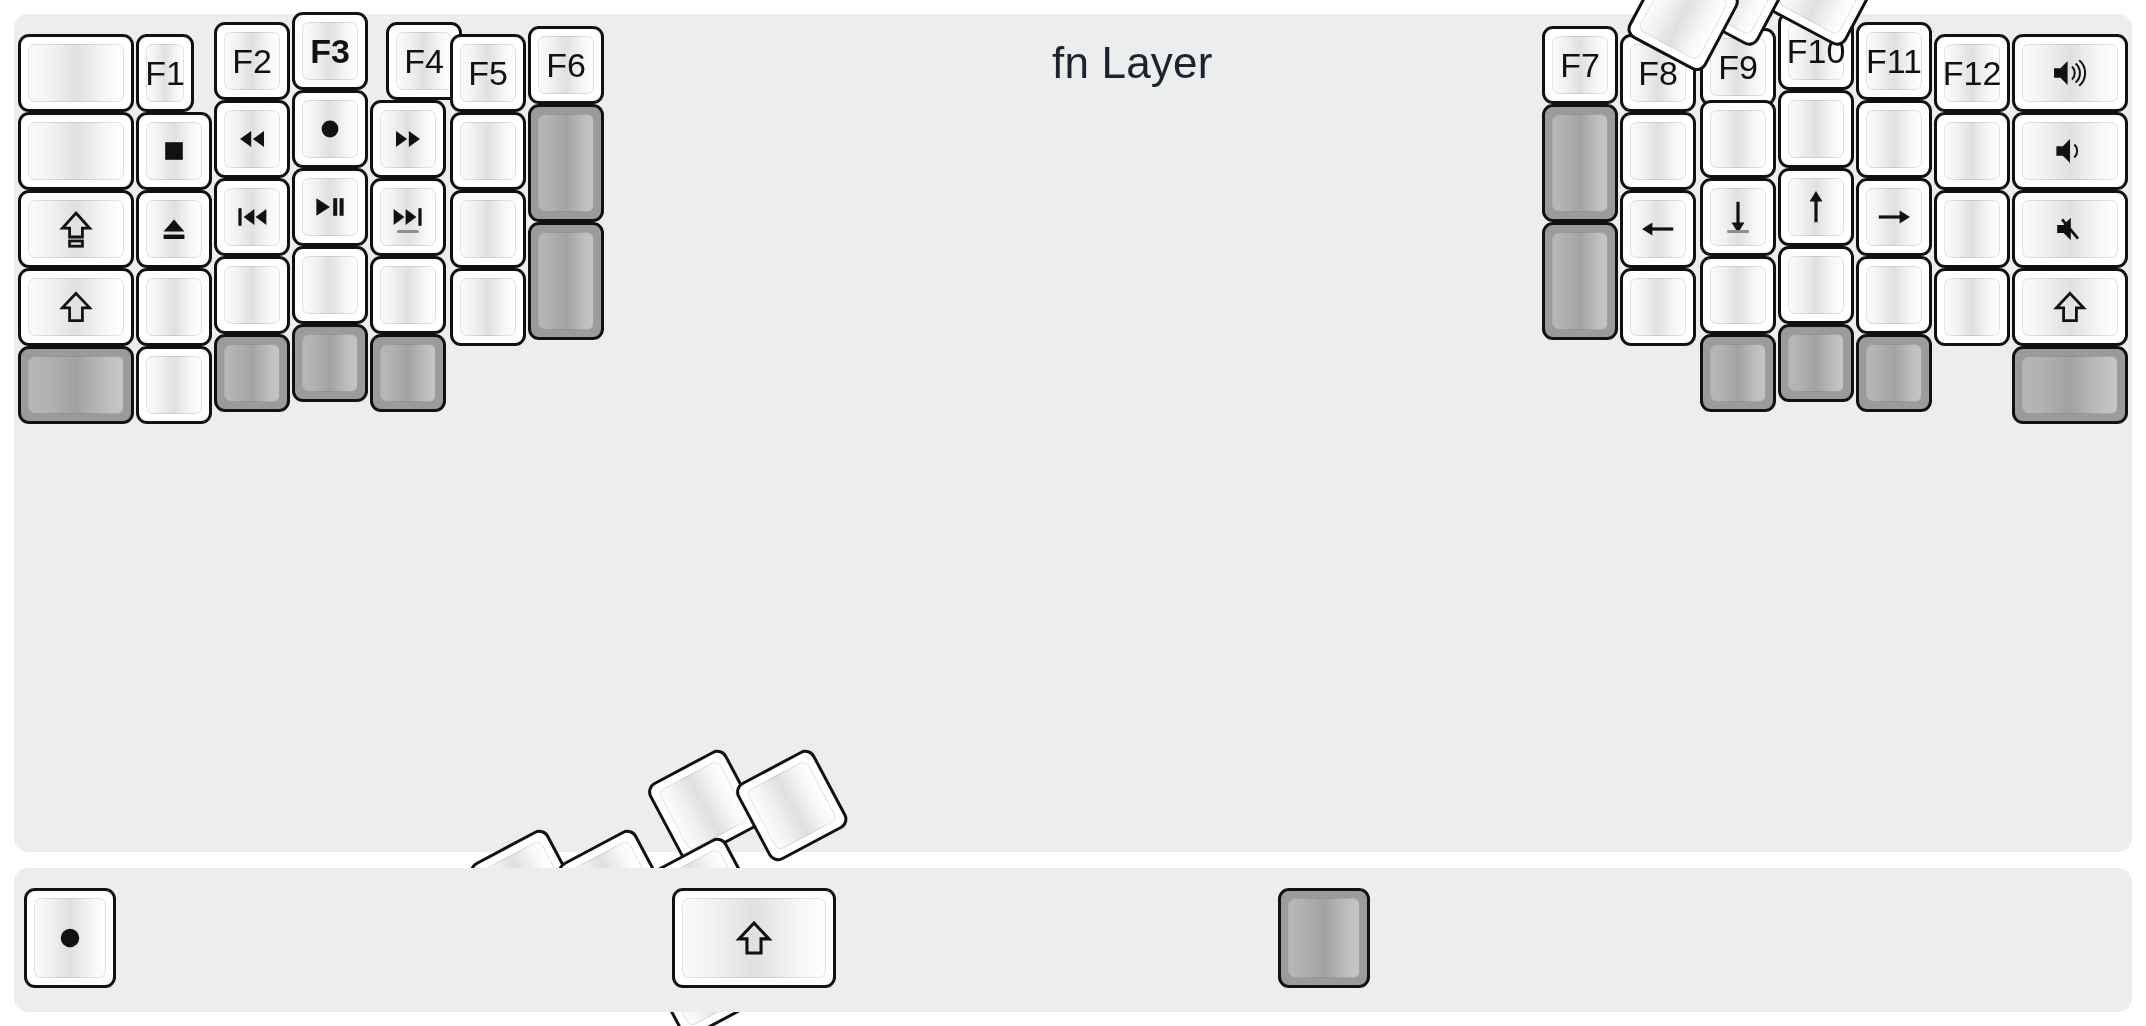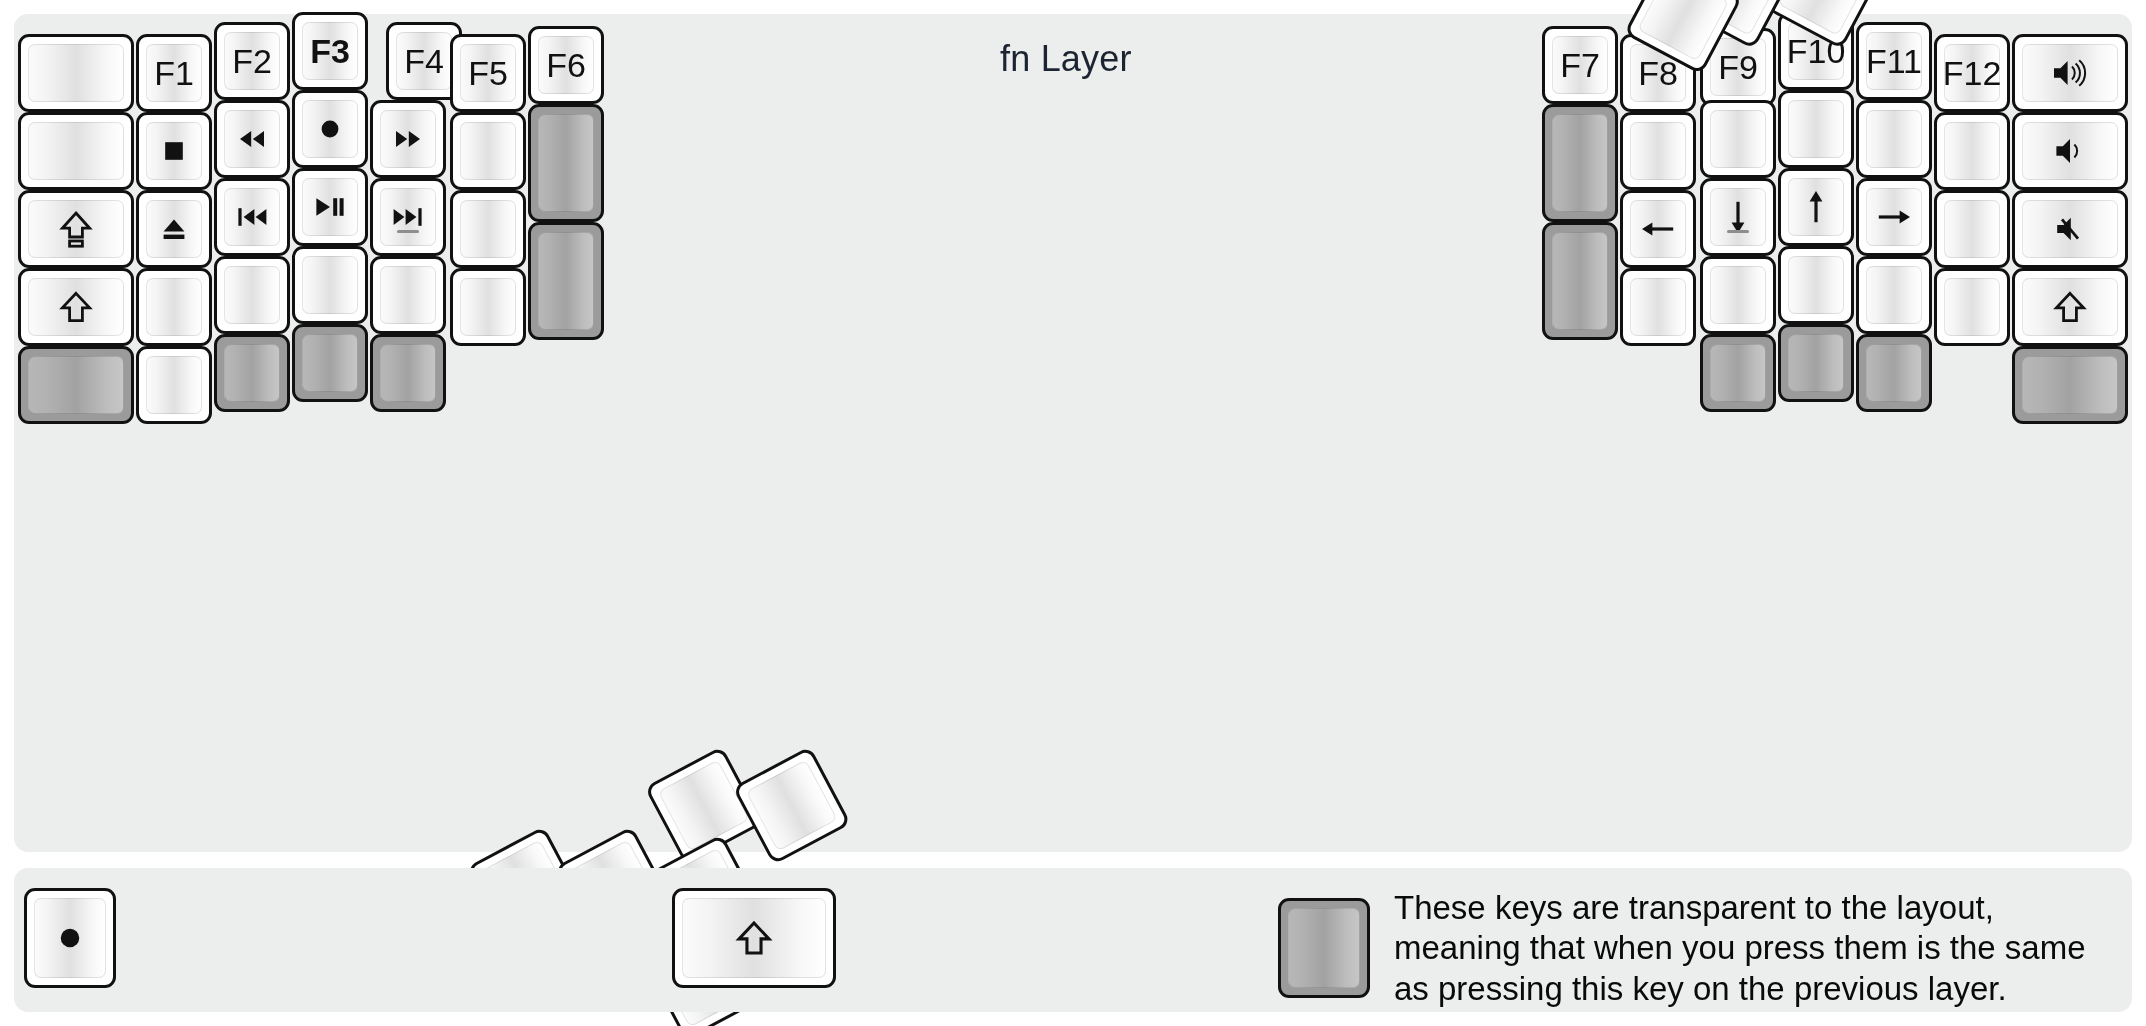--- a/index.html
+++ b/index.html
@@ -48,22 +48,22 @@
     user-select:none;
   }
   .glyph{line-height:1;color:#111;display:block;}
   .underbar{
     position:absolute;left:50%;transform:translateX(-50%);
     bottom:12px;width:22px;height:3px;background:#8d8d8d;border-radius:2px;
   }
 
   
   #title{
-    position:absolute;left:1000px;top:38px;
-    font-size:36px;color:#1b2430;letter-spacing:.2px;white-space:nowrap;
+    position:absolute;left:1052px;top:38px;
+    font-size:44px;color:#1b2430;letter-spacing:.2px;white-space:nowrap;
   }
 
   
   .legend-item{position:absolute;top:888px;display:flex;align-items:center;}
   .legend-key{
     position:relative;
     border:3px solid #111;border-radius:11px;background:#fff;padding:7px;
     box-sizing:border-box;
     flex:0 0 auto;
   }
@@ -114,21 +114,21 @@
           <span class="glyph">
             <svg width="40" height="40" viewBox="0 0 100 100" fill="none" stroke="#111" stroke-width="7" stroke-linejoin="miter">
               <polygon points="50,16 84,52 66,52 66,84 34,84 34,52 16,52"></polygon>
             </svg>
           </span>
         </div>
       </div>
       <div class="key trans" style="left: 18px; top: 346px; width: 116px; height: 78px;">
         <div class="cap"></div>
       </div>
-      <div class="key" style="left: 136px; top: 34px; width: 76px; height: 78px;">
+      <div class="key" style="left: 136px; top: 34px; width: 58px; height: 78px;">
         <div class="cap">
           <span class="lbl">F1</span>
         </div>
       </div>
       <div class="key" style="left: 136px; top: 112px; width: 76px; height: 78px;">
         <div class="cap">
           <span class="glyph">
             <svg width="40" height="40" viewBox="0 0 100 100" fill="#111">
               <rect x="28" y="28" width="44" height="44"></rect>
             </svg>
@@ -485,19 +485,16 @@
                 <polygon points="50,16 84,52 66,52 66,84 34,84 34,52 16,52"></polygon>
               </svg>
             </span>
           </div>
         </div>
       </div>
       <div class="legend-item" style="left: 1278px;">
         <div class="legend-key trans" style="width: 92px; height: 100px;">
           <div class="cap"></div>
         </div>
-        <div class="legend-text">These keys are transparent to the layout,
-meaning that when you press them is the same
-as pressing this key on the previous layer.</div>
       </div>
     </div>
 
 </div>
 
 </body></html>

